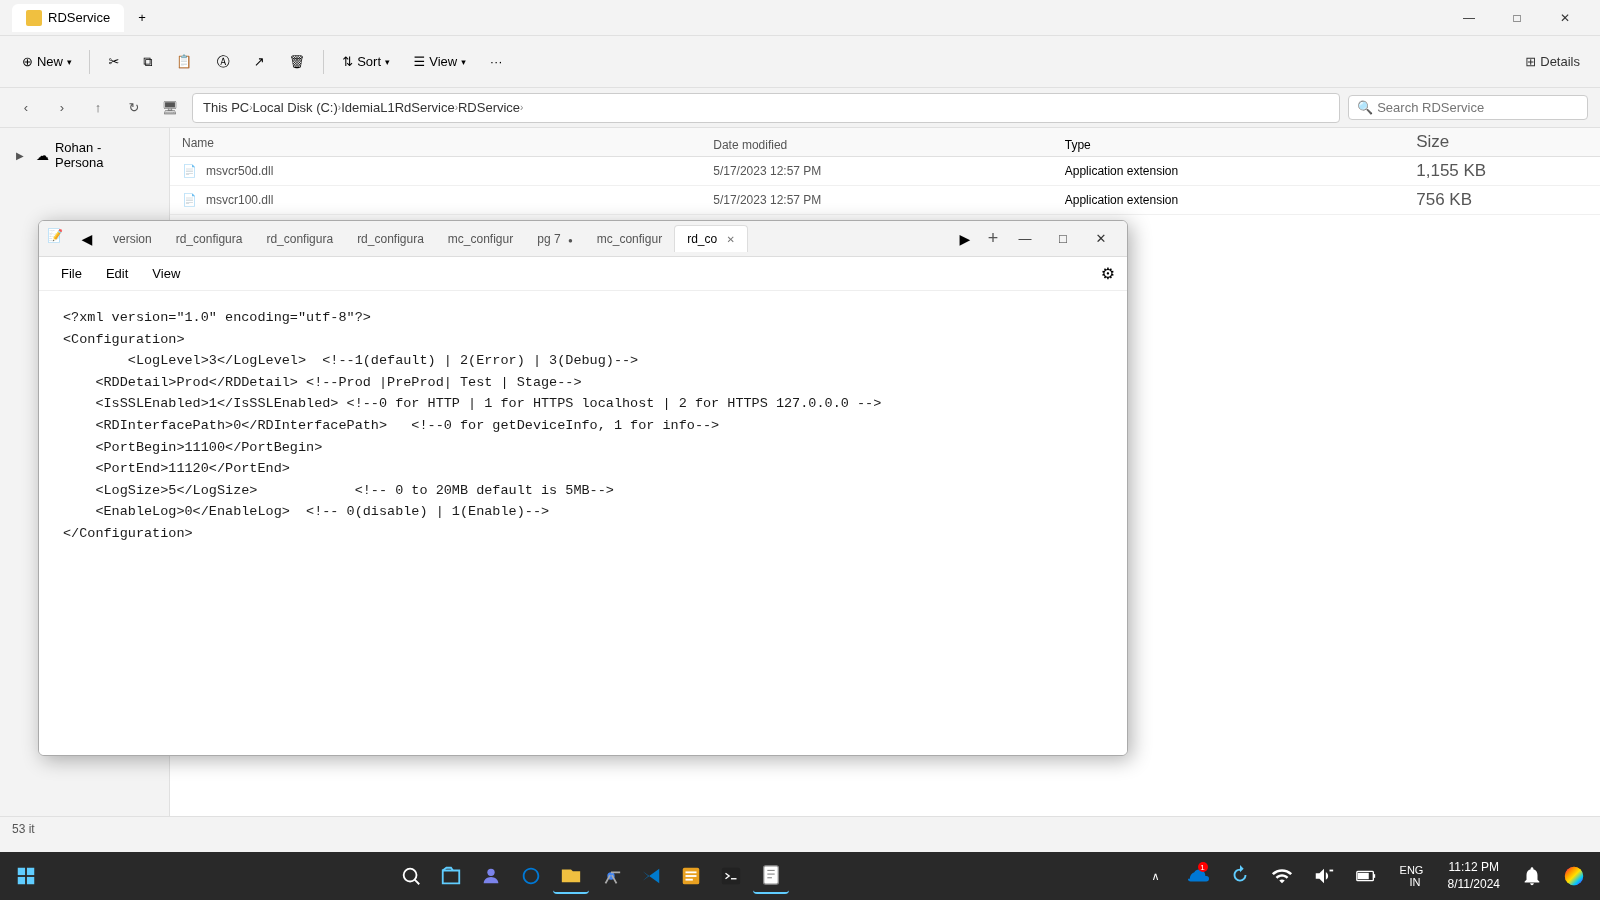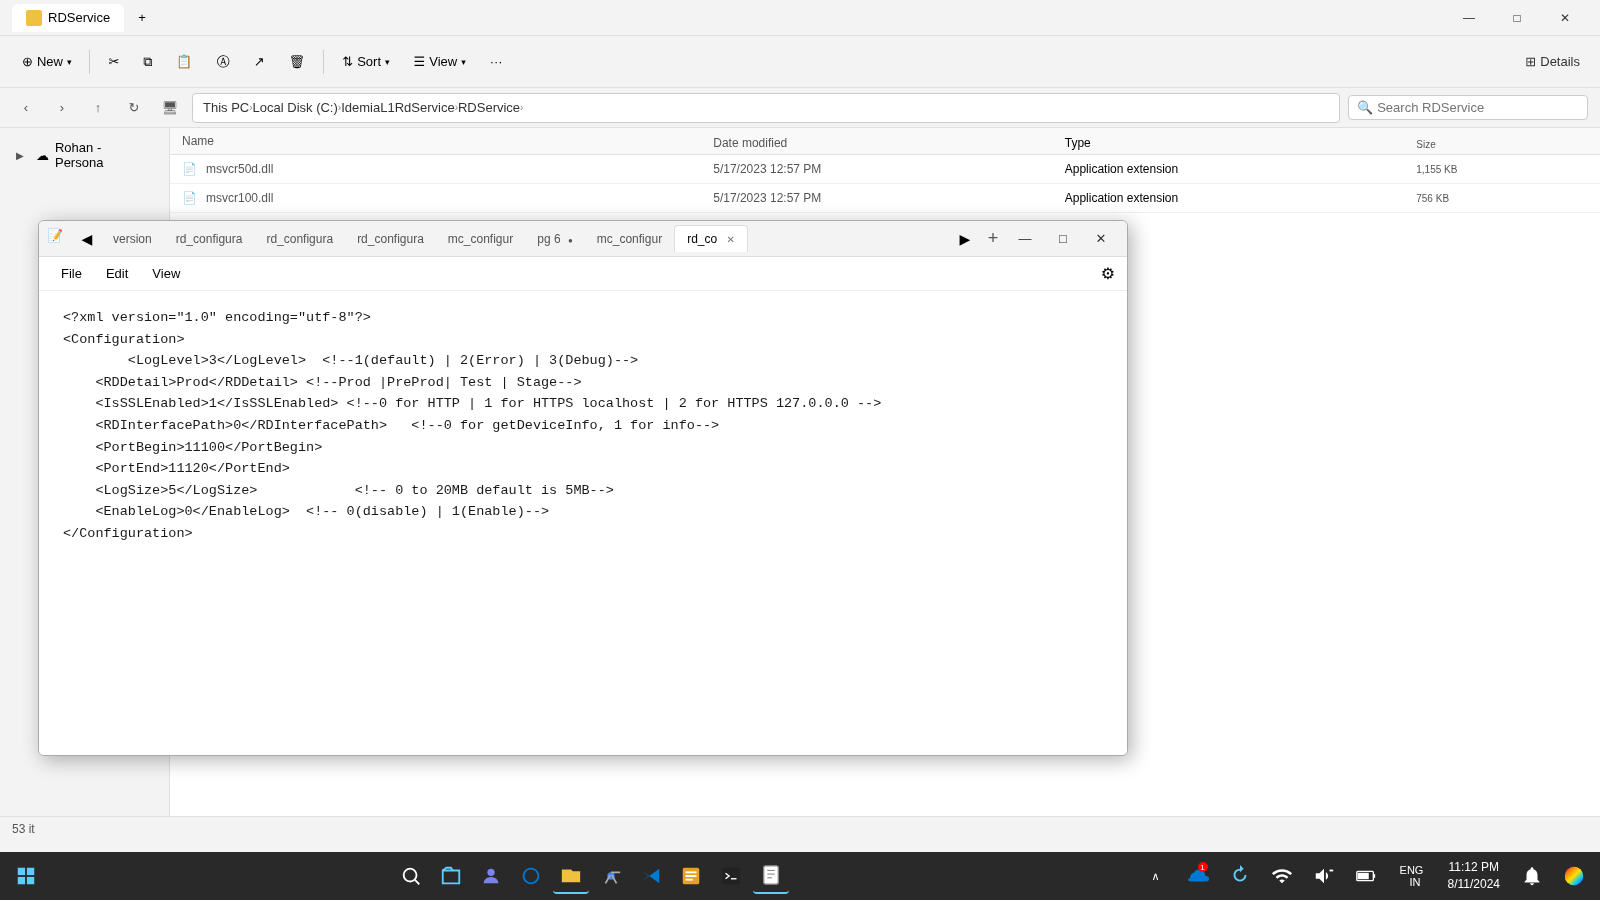--- a/index.html
+++ b/index.html
@@ -44,21 +44,21 @@
     .explorer-body { display: flex; flex: 1; overflow: hidden; }
     .sidebar { width: 170px; background: #f3f3f3; border-right: 1px solid #e0e0e0; overflow-y: auto; padding: 8px 0; }
     .sidebar-item { display: flex; align-items: center; gap: 6px; padding: 4px 12px; cursor: pointer; font-size: 13px; border-radius: 4px; margin: 0 4px; }
     .sidebar-expand { width: 14px; font-size: 10px; color: #555; }
 
     .file-list { flex: 1; background: #fff; overflow-y: auto; }
     .file-list-header { display: flex; align-items: flex-end; background: #f9f9f9; border-bottom: 1px solid #e0e0e0; padding: 4px 8px; position: sticky; top: 0; }
     .col-name { flex: 3; font-size: 12px; color: #555; padding: 2px 4px; }
     .col-date { flex: 2; font-size: 12px; color: #555; }
     .col-type { flex: 2; font-size: 12px; color: #000000; }
-    .col-size { flex: 1; font-size: 10px; color: #555; }
+    .col-size { flex: 1; font-size: 17px; color: #555; }
     .file-row { display: flex; align-items: center; padding: 3px 8px; border-bottom: 1px solid #f0f0f0; }
     .file-icon { width: 18px; height: 18px; margin-right: 6px; display: inline-flex; align-items: center; }
 
     
     .notepad-window { position: absolute; top: 220px; left: 38px; width: 1090px; height: 536px; background: #fff; border: 1px solid #aaa; box-shadow: 4px 4px 20px rgba(0,0,0,0.3); display: flex; flex-direction: column; z-index: 50; border-radius: 6px; overflow: hidden; }
     .np-titlebar { height: 36px; background: #f3f3f3; display: flex; align-items: center; padding: 0 8px; border-bottom: 1px solid #ddd; }
     .np-icon { width: 22px; height: 22px; margin-right: 4px; }
     .np-tabs { display: flex; align-items: center; flex: 1; overflow: hidden; gap: 0; }
     .np-tab { padding: 6px 12px; font-size: 12px; cursor: pointer; border-radius: 4px 4px 0 0; color: #555; white-space: nowrap; }
     .np-tab.active { background: #fff; color: #000; border: 1px solid #ddd; border-bottom: none; }
@@ -211,21 +211,21 @@
       <div class="np-tab">
         <span>rd_configura</span>
       </div>
       <div class="np-tab">
         <span>rd_configura</span>
       </div>
       <div class="np-tab">
         <span>mc_configur</span>
       </div>
       <div class="np-tab">
-        <span>pg 6</span>
+        <span>pg 7</span>
         <span style="font-size:8px;margin-left:4px;">●</span>
       </div>
       <div class="np-tab">
         <span>mc_configur</span>
       </div>
       <div class="np-tab active">
         <span>rd_co</span>
         <span class="close-x">✕</span>
       </div>
     </div>

